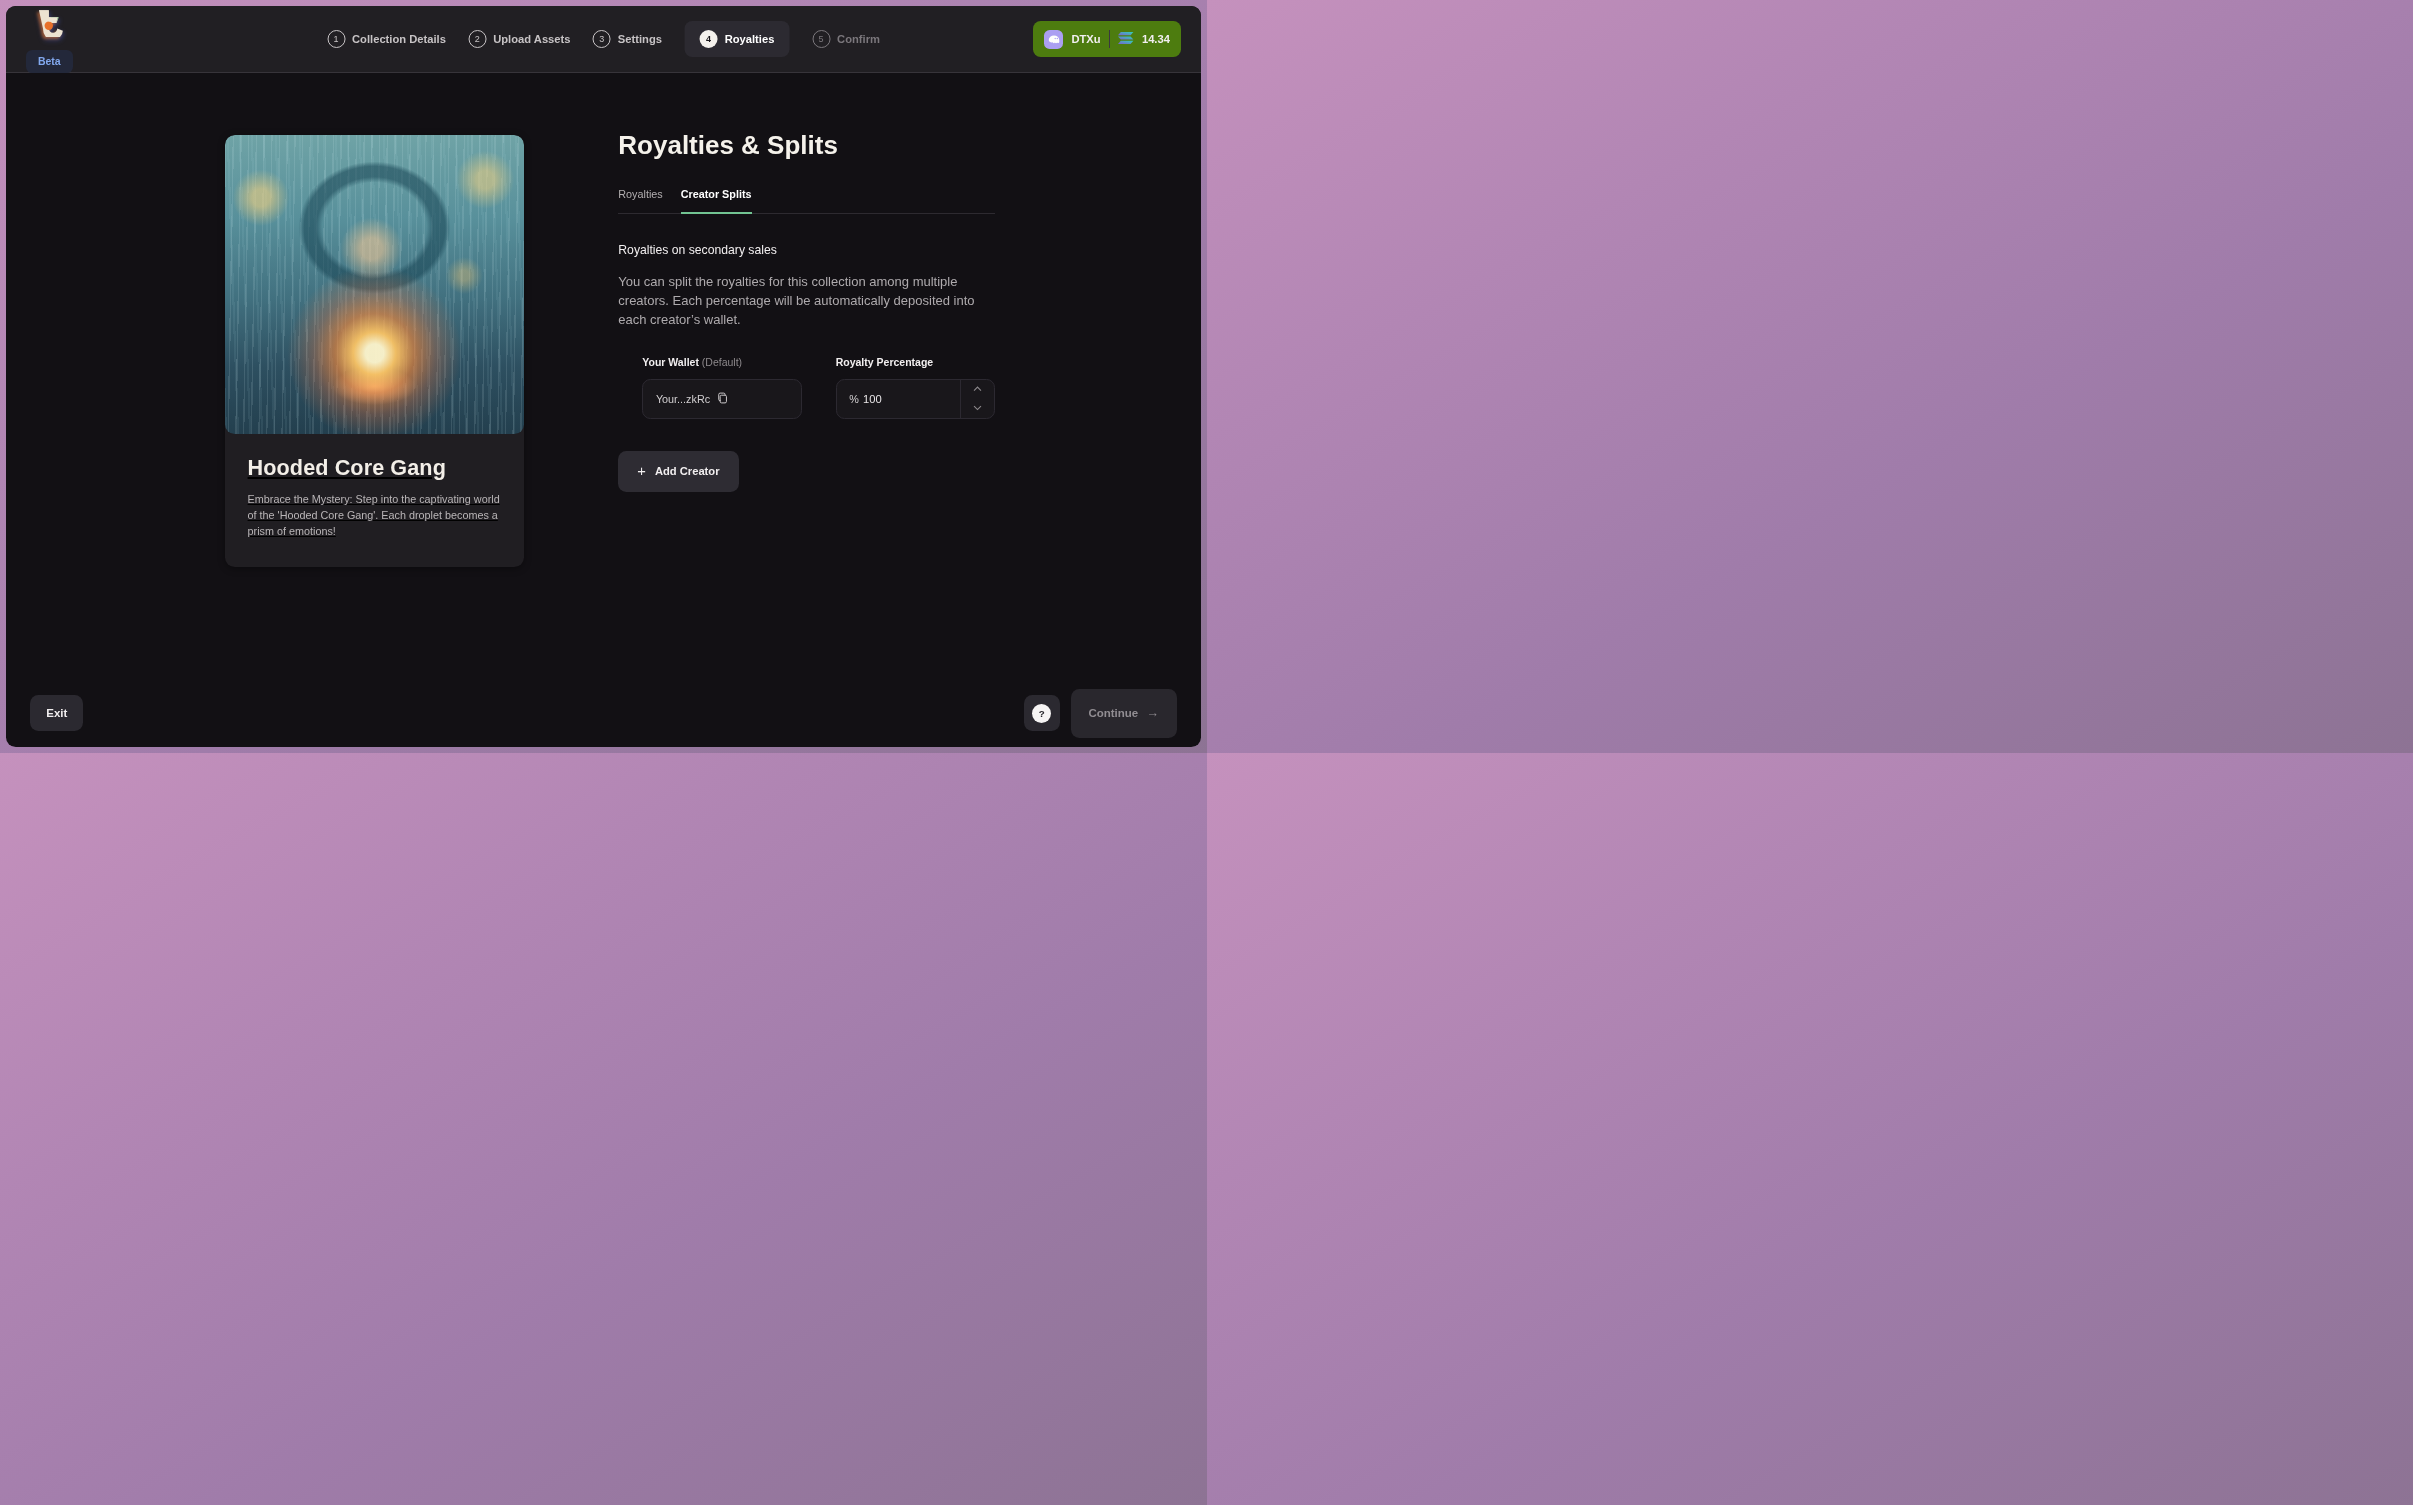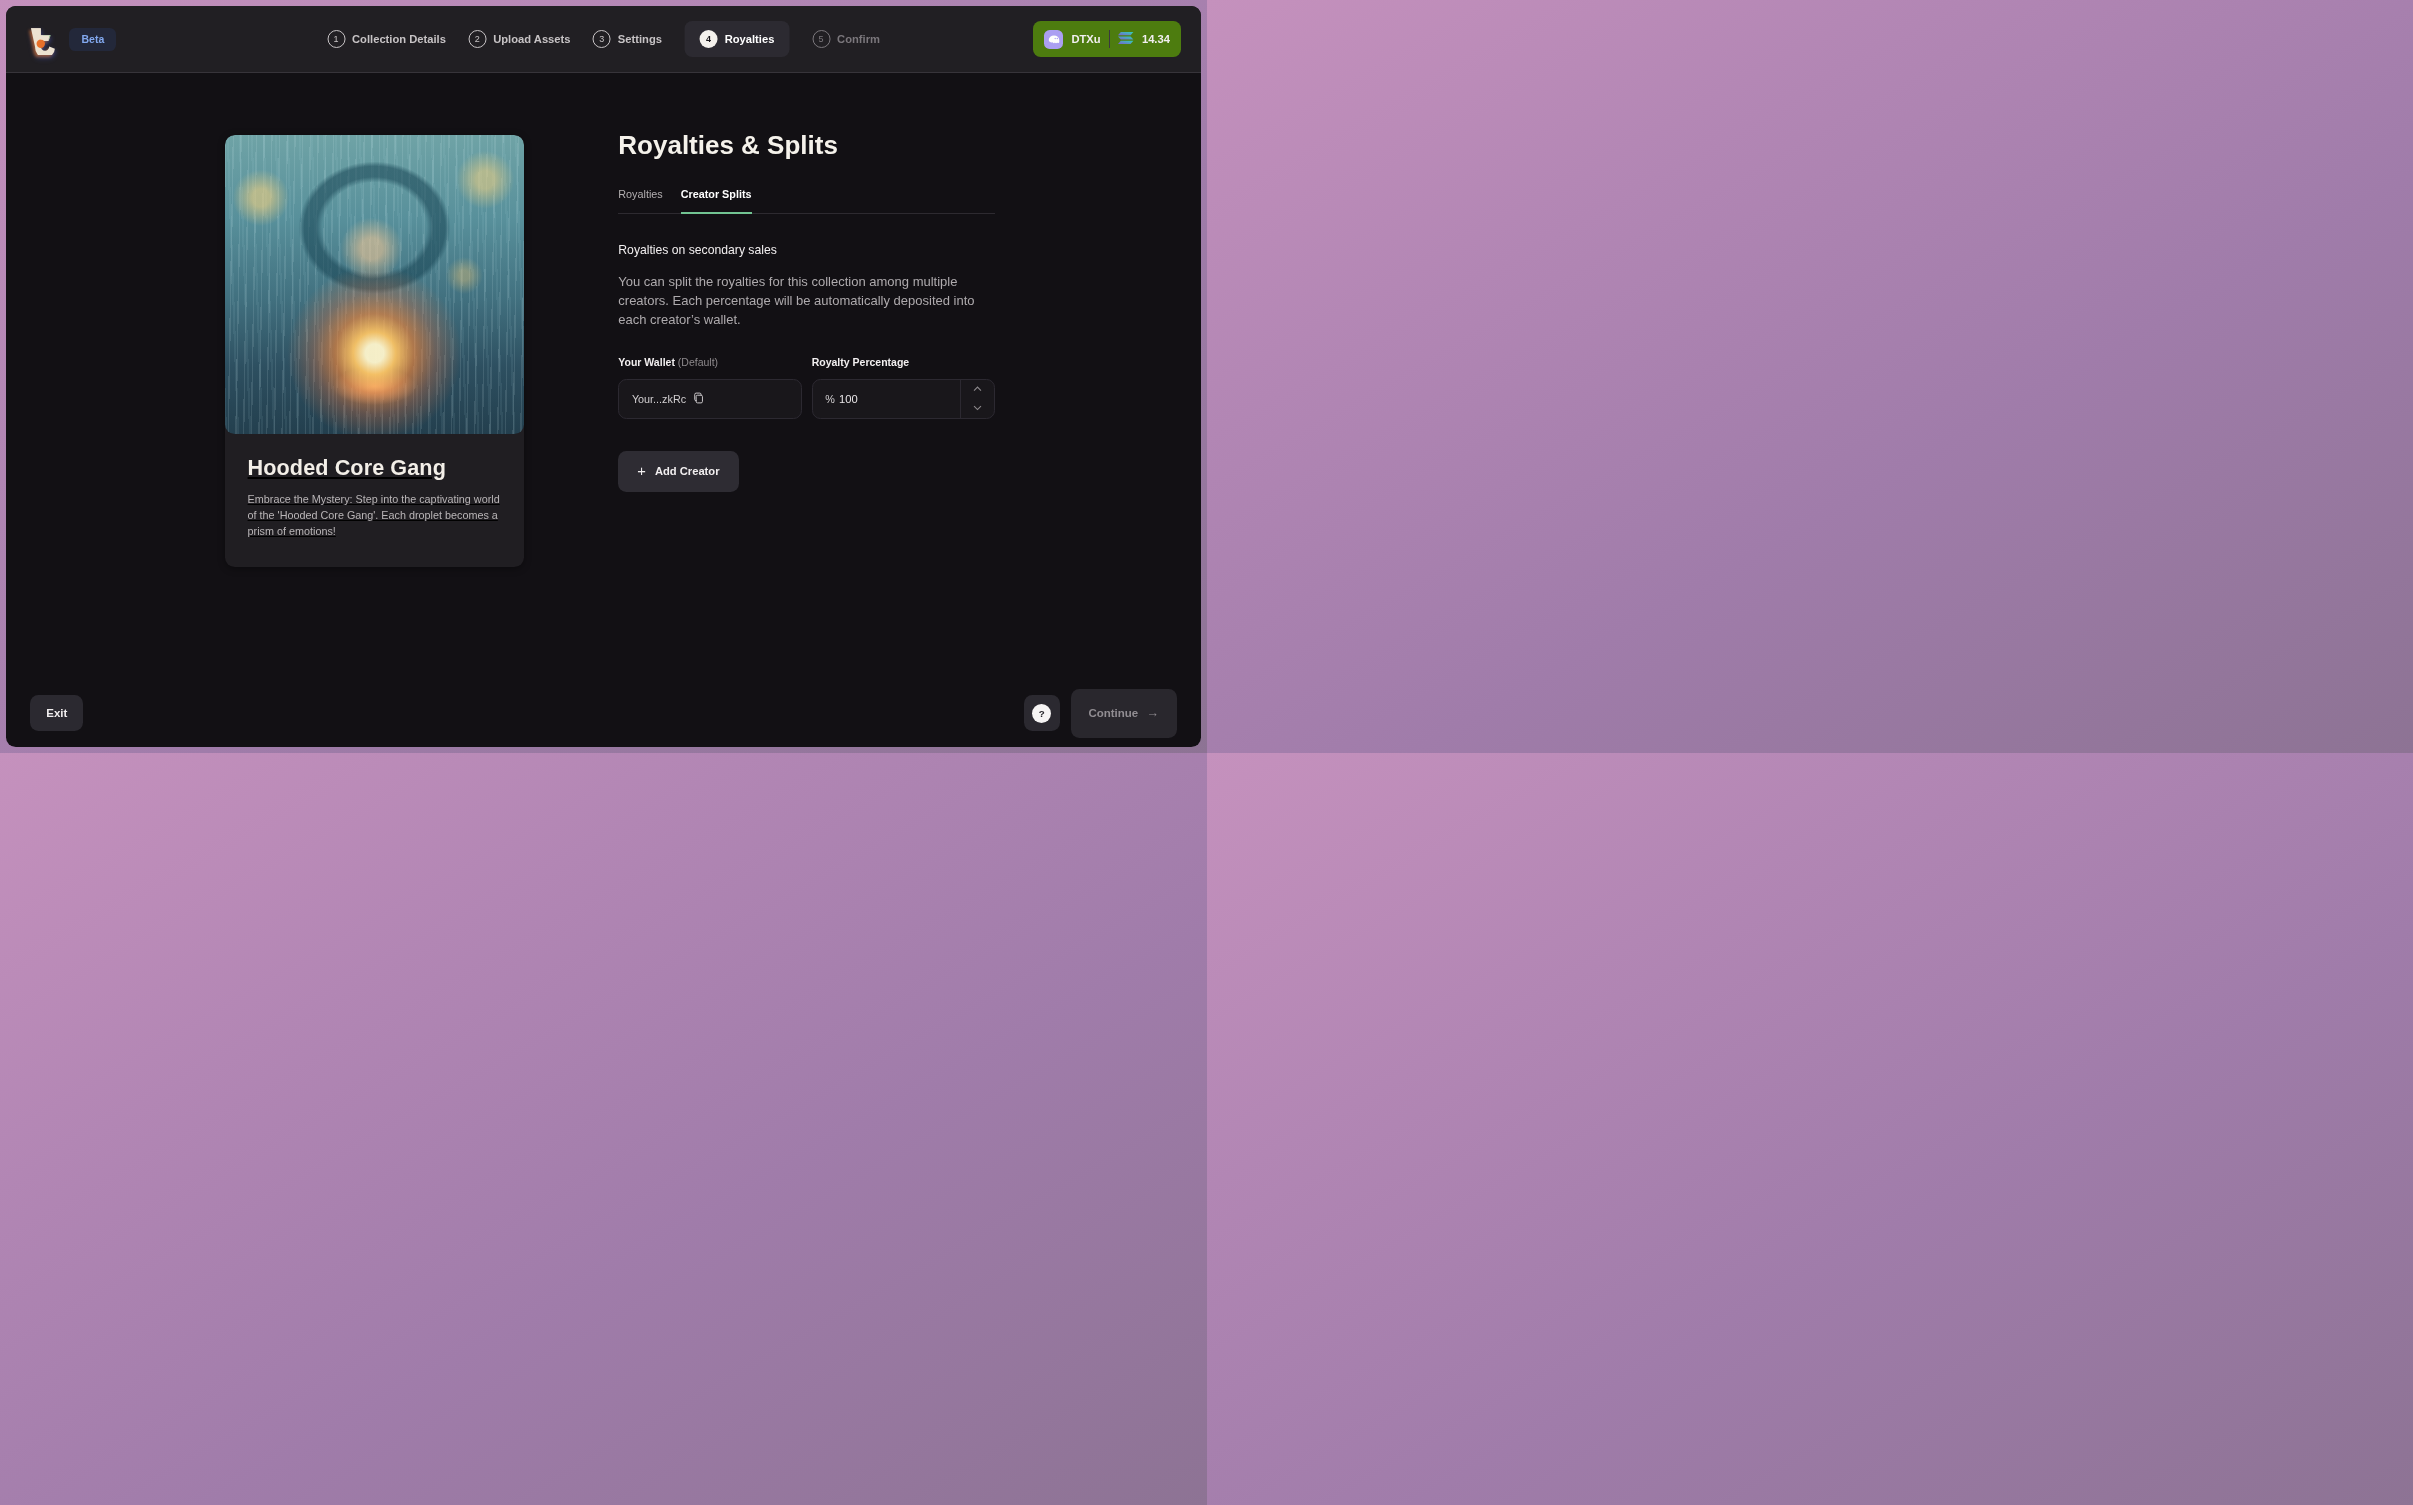--- a/index.html
+++ b/index.html
@@ -11,21 +11,21 @@
   }
   .window {
     position:absolute; inset:6.3px; background:#121014; border-radius:9.8px; overflow:hidden;
   }
   
   .header {
     position:absolute; top:0; left:0; right:0; height:67px;
     background:#211f23; border-bottom:0.7px solid #37343a;
     display:flex; align-items:center; padding:0 19.6px;
   }
-  .brand { display:flex; align-items:center; gap:12.6px; }
+  .brand { display:flex; align-items:center; gap:12.6px;flex-direction:column; }
   .logo { width:31px; height:31px; position:relative;
     filter:drop-shadow(-1.4px 2.1px 1.4px rgba(235,120,40,.55)) drop-shadow(1.4px 2.8px 2.1px rgba(70,90,200,.45)); }
   .badge-beta {
     background:#23283a; color:#82a8ee; font-size:10.5px; font-weight:700;
     padding:6.3px 12px; border-radius:6.3px; line-height:1;
   }
   .steps {
     position:absolute; left:50%; top:50%; transform:translate(-50%,-50%);
     display:flex; align-items:center; gap:22.3px; white-space:nowrap;
   }
@@ -75,21 +75,21 @@
   
   .main { position:absolute; left:612px; top:124px; width:377px; }
   .page-title { font-size:26px; font-weight:700; color:#f5f2eb; }
   .page-sub { margin-top:15.4px; font-size:11.5px; line-height:1.47; color:#b9b5b7; }
   .tabs { margin-top:26.5px; display:flex; gap:18px; border-bottom:0.7px solid #2d2a30; }
   .tab { font-size:10.8px; padding-bottom:12.6px; color:#b3afb1; cursor:pointer; }
   .tab--active { color:#ffffff; font-weight:700; border-bottom:2.8px solid #72c492; margin-bottom:-1.4px; }
   .sec-title { margin-top:29px; font-size:12.2px; font-weight:400; color:#f2eff0; }
   .sec-body { margin-top:16px; font-size:13px; line-height:1.45; color:#aeaaad; }
   .fields { margin-top:26.5px; display:flex; gap:9.8px; }
-  .field { width:184px; }
+  .field { width:184px;margin-left:24px; }
   .field-label { font-size:10.5px; color:#f2eff0; font-weight:700; }
   .field-label .muted { color:#8d898c; font-weight:400; }
   .box {
     margin-top:10.5px; height:40px; background:#19171b; border:0.7px solid #2c2931;
     border-radius:8.4px; display:flex; align-items:center; overflow:hidden;
   }
   .box-wallet { padding:0 12.6px; gap:7px; cursor:pointer; }
   .box-text { font-size:10.8px; color:#d2cfd1; }
   .pct-wrap { flex:1; display:flex; align-items:center; padding:0 12.6px; gap:4.2px; }
   .pct-input { width:70px; background:transparent; border:none; outline:none;

